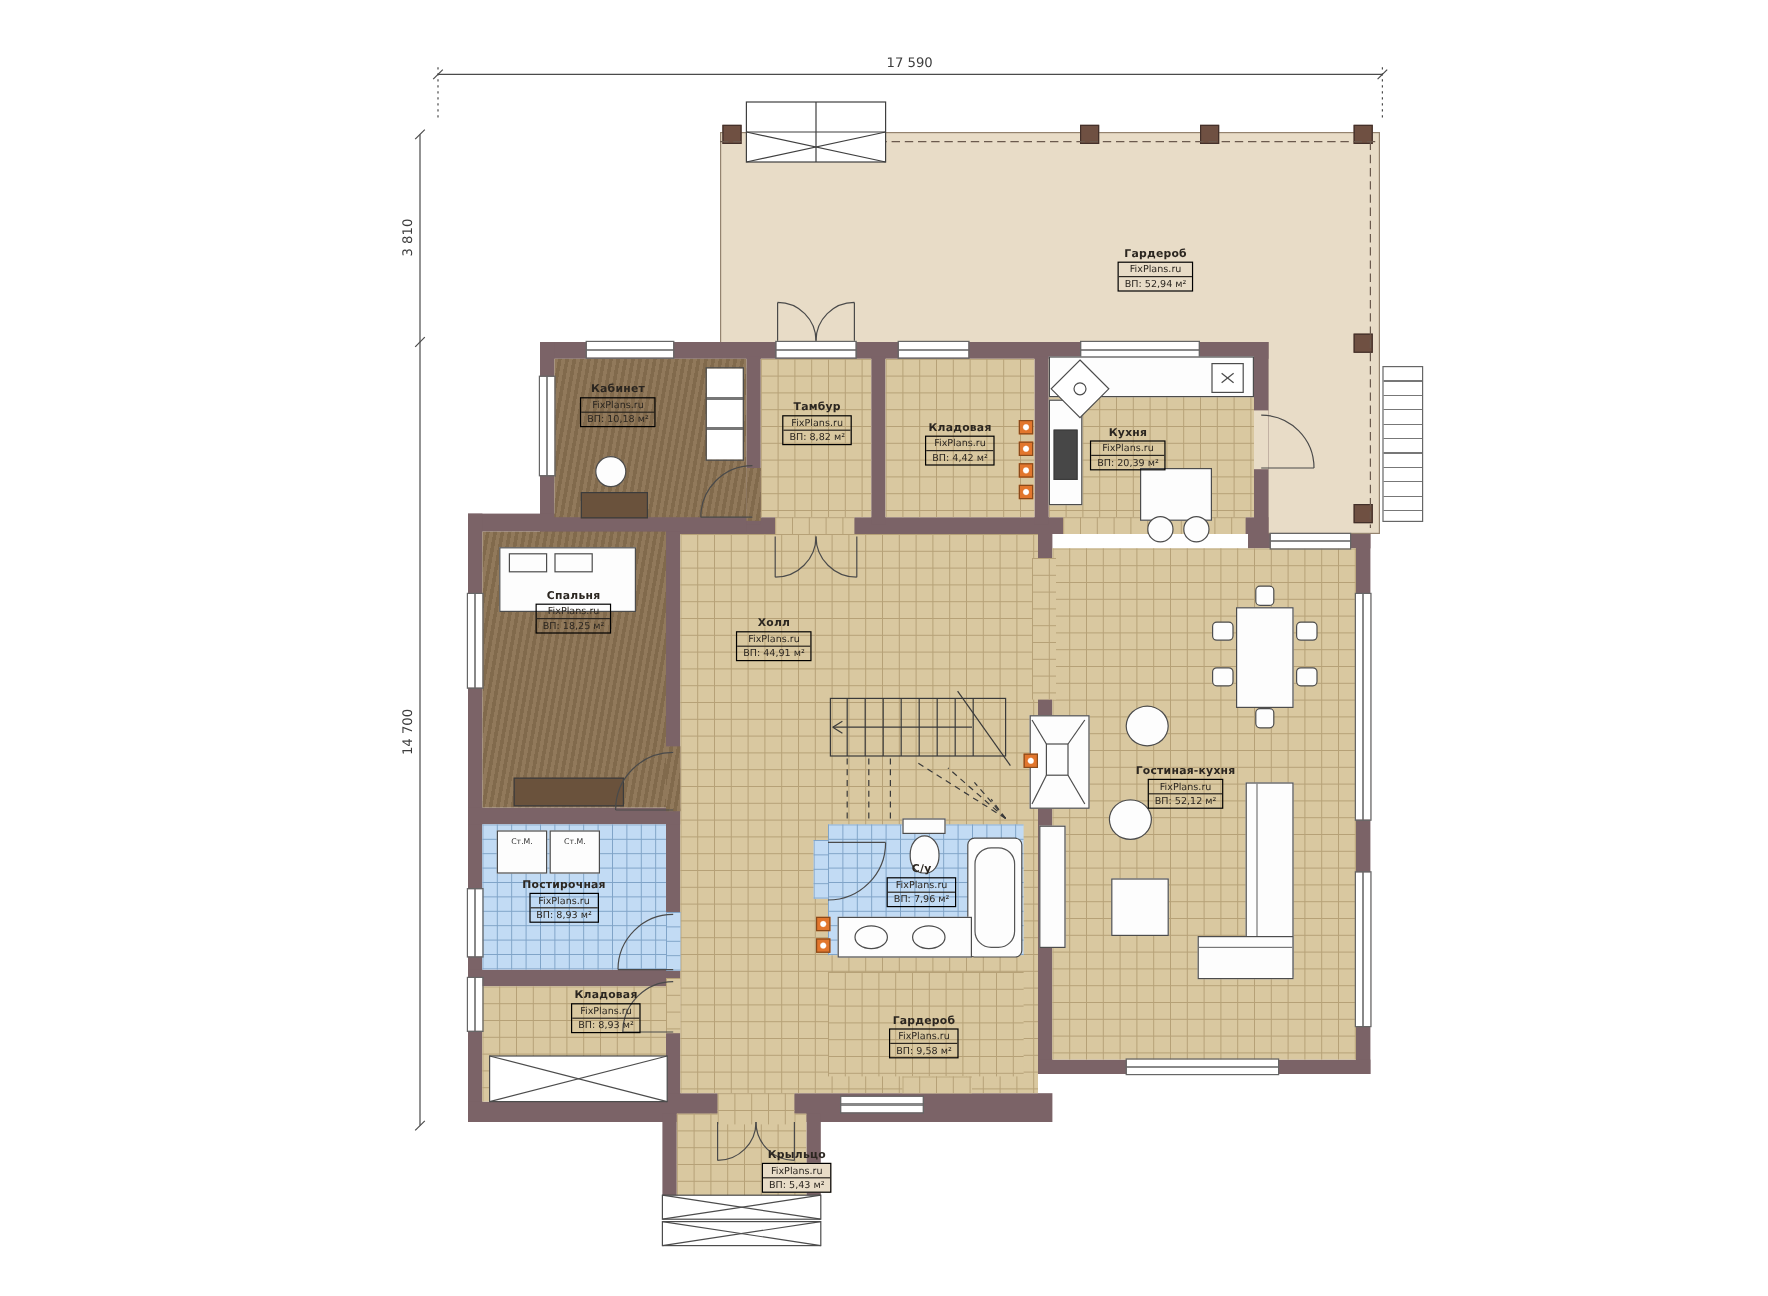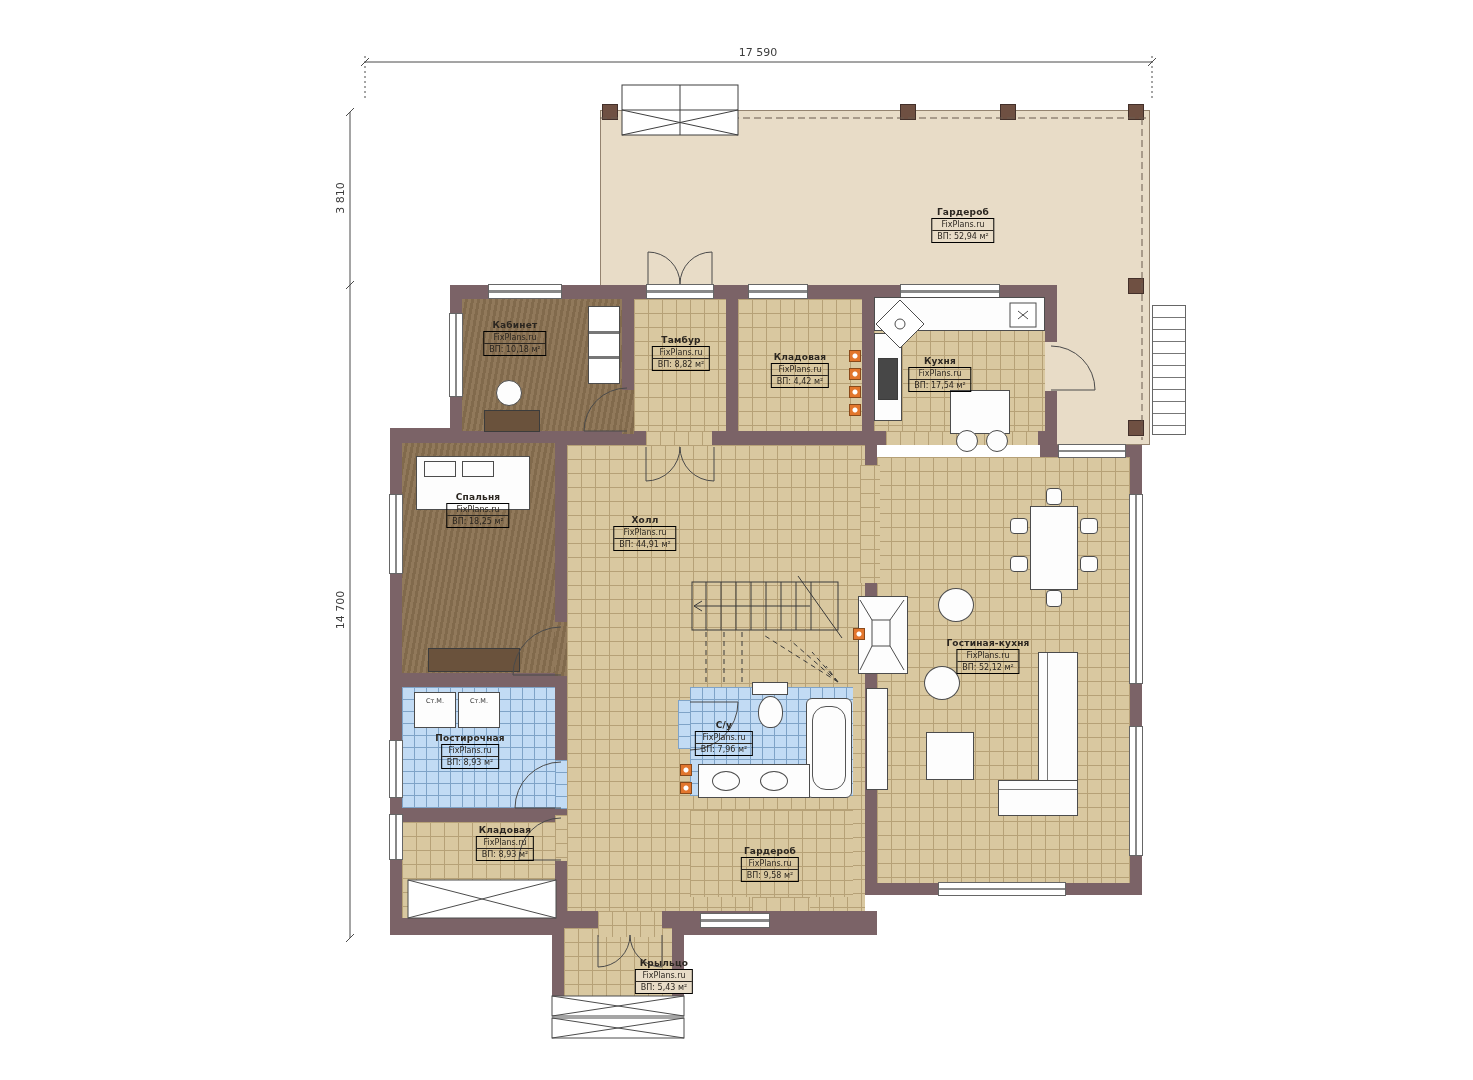--- a/index.html
+++ b/index.html
@@ -305,21 +305,21 @@
     <div class="rl-name">Кладовая</div>
     <div class="rl-box">
       <div class="rl-row">FixPlans.ru</div>
       <div class="rl-row">ВП: 4,42 м²</div>
     </div>
   </div>
   <div class="room-label" style="left:940px;top:356px">
     <div class="rl-name">Кухня</div>
     <div class="rl-box">
       <div class="rl-row">FixPlans.ru</div>
-      <div class="rl-row">ВП: 17,54 м²</div>
+      <div class="rl-row">ВП: 20,39 м²</div>
     </div>
   </div>
   <div class="room-label" style="left:478px;top:492px">
     <div class="rl-name">Спальня</div>
     <div class="rl-box">
       <div class="rl-row">FixPlans.ru</div>
       <div class="rl-row">ВП: 18,25 м²</div>
     </div>
   </div>
   <div class="room-label" style="left:645px;top:515px">
@@ -343,21 +343,21 @@
       <div class="rl-row">ВП: 8,93 м²</div>
     </div>
   </div>
   <div class="room-label" style="left:505px;top:825px">
     <div class="rl-name">Кладовая</div>
     <div class="rl-box">
       <div class="rl-row">FixPlans.ru</div>
       <div class="rl-row">ВП: 8,93 м²</div>
     </div>
   </div>
-  <div class="room-label" style="left:724px;top:720px">
+  <div class="room-label" style="left:768px;top:720px">
     <div class="rl-name">С/у</div>
     <div class="rl-box">
       <div class="rl-row">FixPlans.ru</div>
       <div class="rl-row">ВП: 7,96 м²</div>
     </div>
   </div>
   <div class="room-label" style="left:770px;top:846px">
     <div class="rl-name">Гардероб</div>
     <div class="rl-box">
       <div class="rl-row">FixPlans.ru</div>

